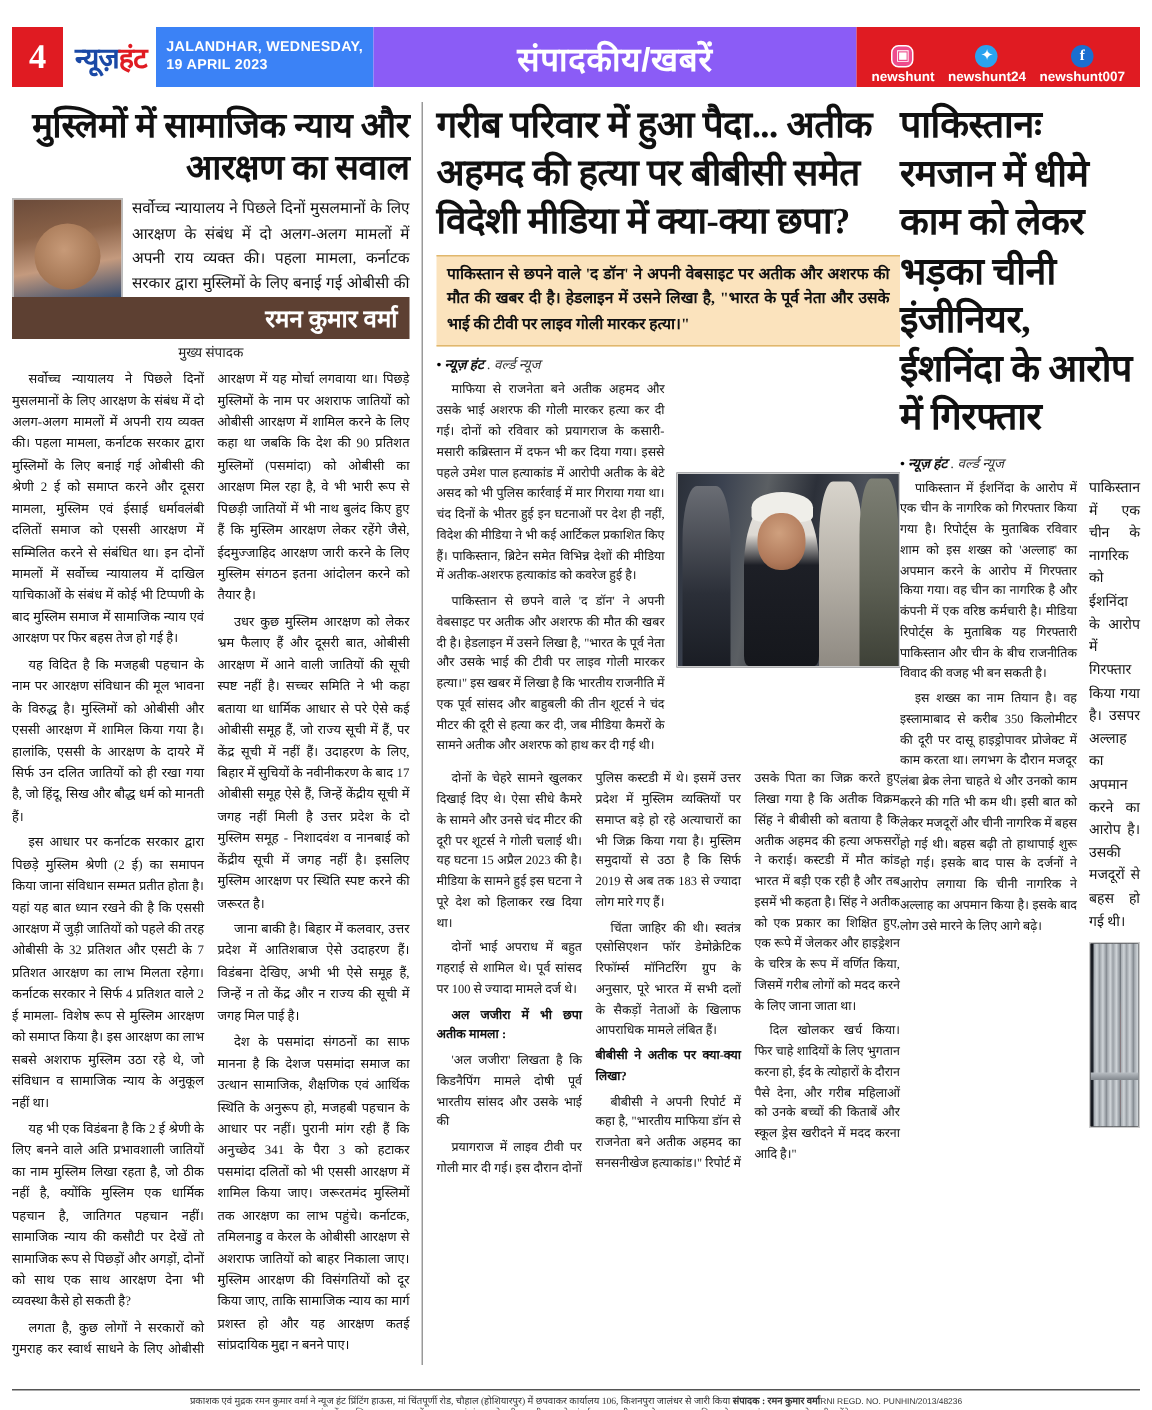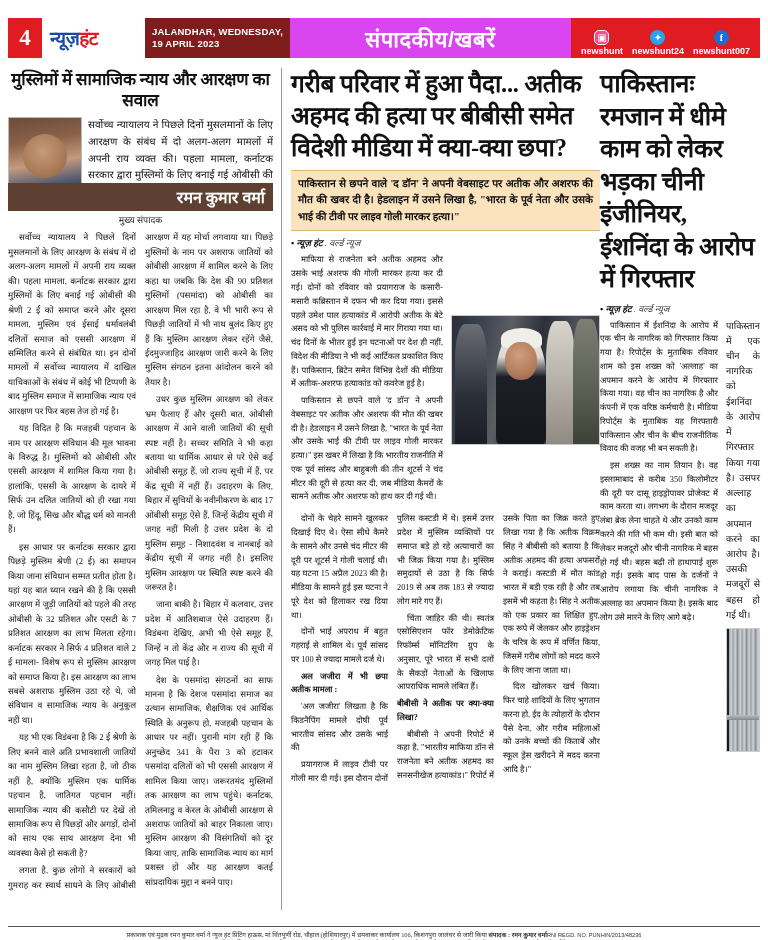--- a/index.html
+++ b/index.html
@@ -21,26 +21,26 @@
     background:#fff;padding:0 6px;display:flex;align-items:center;justify-content:center;
     border-left:2px solid #fff;
   }
   .mh-logo .lg{
     font-family:"Liberation Sans","DejaVu Sans",sans-serif;font-weight:bold;font-size:19px;
     letter-spacing:-.5px;white-space:nowrap;text-align:right;
   }
   .mh-logo .lg .b{color:#1b49a6;}
   .mh-logo .lg .r{color:#e01b22;}
   .mh-date{
-    background:#7f1d1d;color:#fff;display:flex;flex-direction:column;justify-content:center;
+    background:#3b82f6;color:#fff;display:flex;flex-direction:column;justify-content:center;
     padding:0 7px;font-family:"Liberation Sans","DejaVu Sans",sans-serif;
-    font-size:9.5px;font-weight:bold;line-height:1.22;letter-spacing:.2px;margin-left:41px;
+    font-size:9.5px;font-weight:bold;line-height:1.22;letter-spacing:.2px;
   }
   .mh-section{
-    background:#d946ef;color:#fff;flex:1;display:flex;align-items:center;justify-content:center;
+    background:#8b5cf6;color:#fff;flex:1;display:flex;align-items:center;justify-content:center;
     font-family:"Liberation Sans","DejaVu Sans",sans-serif;font-weight:bold;font-size:22px;
     letter-spacing:.5px;
   }
   .mh-social{
     background:#e01b22;display:flex;align-items:flex-end;justify-content:center;gap:9px;padding:0 10px 2px 10px;
   }
   .soc{display:flex;flex-direction:column;align-items:center;gap:1px;}
   .soc .ico{width:15px;height:15px;border-radius:4px;display:flex;align-items:center;justify-content:center;
     font-size:10px;color:#fff;line-height:1;}
   .soc .ico.ig{background:#ee4c8c;border:1.6px solid #fff;border-radius:5px;box-sizing:border-box;}
@@ -49,21 +49,21 @@
   .soc .nm{font-family:Liberation Sans, sans-serif;font-size:9px;color:#fff;font-weight:bold;}
 
   
   .body-grid{display:flex;margin:10px 8px 0 8px;height:842px;box-sizing:border-box;}
   .col-left{width:274px;padding-right:8px;border-right:1px solid #999;box-sizing:border-box;}
   .col-right{flex:1;padding-left:9px;box-sizing:border-box;display:flex;flex-direction:row;}
 
   
   .ed-head{
     font-family:"Liberation Serif","DejaVu Serif",serif;font-weight:bold;
-    font-size:17px;line-height:1.22;text-align:center;margin:2px 0 6px 0;letter-spacing:-.2px;
+    font-size:23px;line-height:1.22;text-align:right;margin:2px 0 6px 0;letter-spacing:-.2px;
   }
   .ed-intro{display:flex;gap:6px;margin-bottom:2px;}
   .ed-photo{
     width:72px;height:86px;flex:none;background:
       linear-gradient(170deg,#6b4b3a 0%,#8a6248 28%,#c49a7e 52%,#3d4f6e 78%,#22304a 100%);
     border:1px solid #bbb;position:relative;overflow:hidden;
   }
   .ed-photo::after{
     content:"";position:absolute;left:14px;top:16px;width:44px;height:44px;border-radius:50%;
     background:radial-gradient(circle at 45% 40%,#c79a78 0%,#a87a58 60%,#8a5f42 100%);

